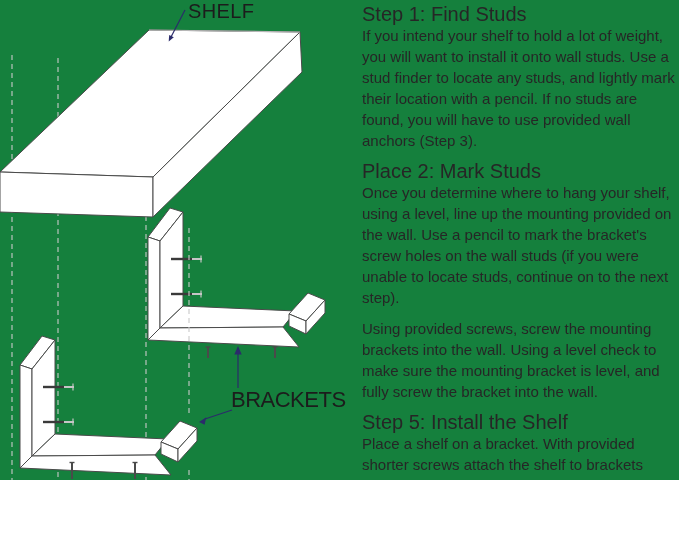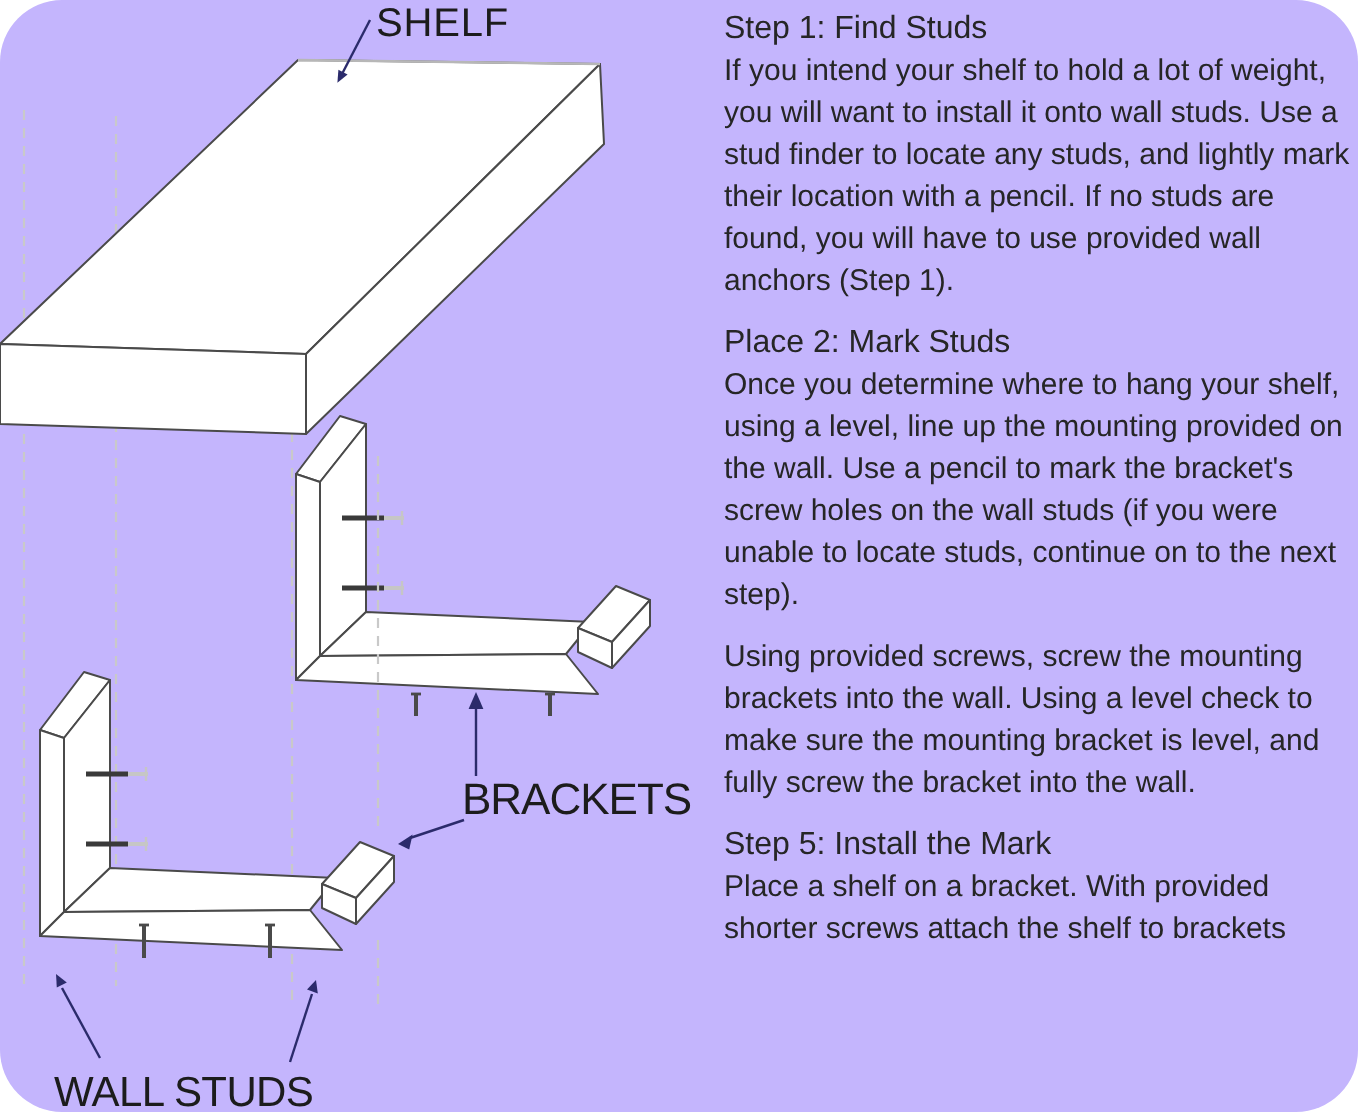--- a/index.html
+++ b/index.html
@@ -1,22 +1,22 @@
 <!DOCTYPE html>
 <html><head>
 <meta charset="utf-8">
 <style>
   html,body{margin:0;padding:0;background:#ffffff;}
-  #page{position:relative;width:679px;height:556px;background:#c4b5fd;overflow:hidden;
-        font-family:"Liberation Sans",sans-serif;border-radius:31px;}
+  #page{position:relative;width:679px;height:480px;background:#15803d;overflow:hidden;
+        font-family:"Liberation Sans",sans-serif;}
   
   .steps{position:absolute;left:362px;top:4px;width:318px;color:#262626;
          font-size:15px;line-height:21px;}
   .steps section{margin:0 0 10px 0;}
-  .steps h2{margin:0;font-size:16px;line-height:21px;font-weight:normal;}
+  .steps h2{margin:0;font-size:20px;line-height:21px;font-weight:normal;}
   .steps p{margin:0;}
   
   #diagram{position:absolute;left:0;top:0;}
   .draw{fill:#ffffff;stroke:#4a4a4a;stroke-width:1;stroke-linejoin:round;}
   .edge-light{stroke:#b7b7b7;stroke-width:1.2;fill:none;}
   .stud{stroke:#c9c9c9;stroke-width:1.1;stroke-dasharray:5 4;fill:none;}
   .arrow{stroke:#2b2b6b;stroke-width:1.2;fill:none;}
   .ahead{fill:#2b2b6b;stroke:none;}
   .scr-dark{stroke:#3a3a3a;stroke-width:2.4;}
   .scr-light{stroke:#c6c6c6;stroke-width:2;}
@@ -109,30 +109,30 @@
     </g>
 
     <text class="lbl lbl-shelf" x="188" y="18">SHELF</text>
     <text class="lbl lbl-brackets" x="231" y="407">BRACKETS</text>
     <text class="lbl lbl-studs" x="27" y="553">WALL STUDS</text>
   </svg>
 
   <div class="steps">
     <section>
       <h2>Step 1: Find Studs</h2>
-      <p>If you intend your shelf to hold a lot of weight, you will want to install it onto wall studs. Use a stud finder to locate any studs, and lightly mark their location with a pencil. If no studs are found, you will have to use provided wall anchors (Step 1).</p>
+      <p>If you intend your shelf to hold a lot of weight, you will want to install it onto wall studs. Use a stud finder to locate any studs, and lightly mark their location with a pencil. If no studs are found, you will have to use provided wall anchors (Step 3).</p>
     </section>
     <section>
       <h2>Place 2: Mark Studs</h2>
       <p>Once you determine where to hang your shelf, using a level, line up the mounting provided on the wall. Use a pencil to mark the bracket's screw holes on the wall studs (if you were unable to locate studs, continue on to the next step).</p>
     </section>
     <section>
     </section>
     <section>
       <p>Using provided screws, screw the mounting brackets into the wall. Using a level check to make sure the mounting bracket is level, and fully screw the bracket into the wall.</p>
     </section>
     <section>
-      <h2>Step 5: Install the Mark</h2>
+      <h2>Step 5: Install the Shelf</h2>
       <p>Place a shelf on a bracket. With provided shorter screws attach the shelf to brackets</p>
     </section>
   </div>
 
 </div>
 
 </body></html>

